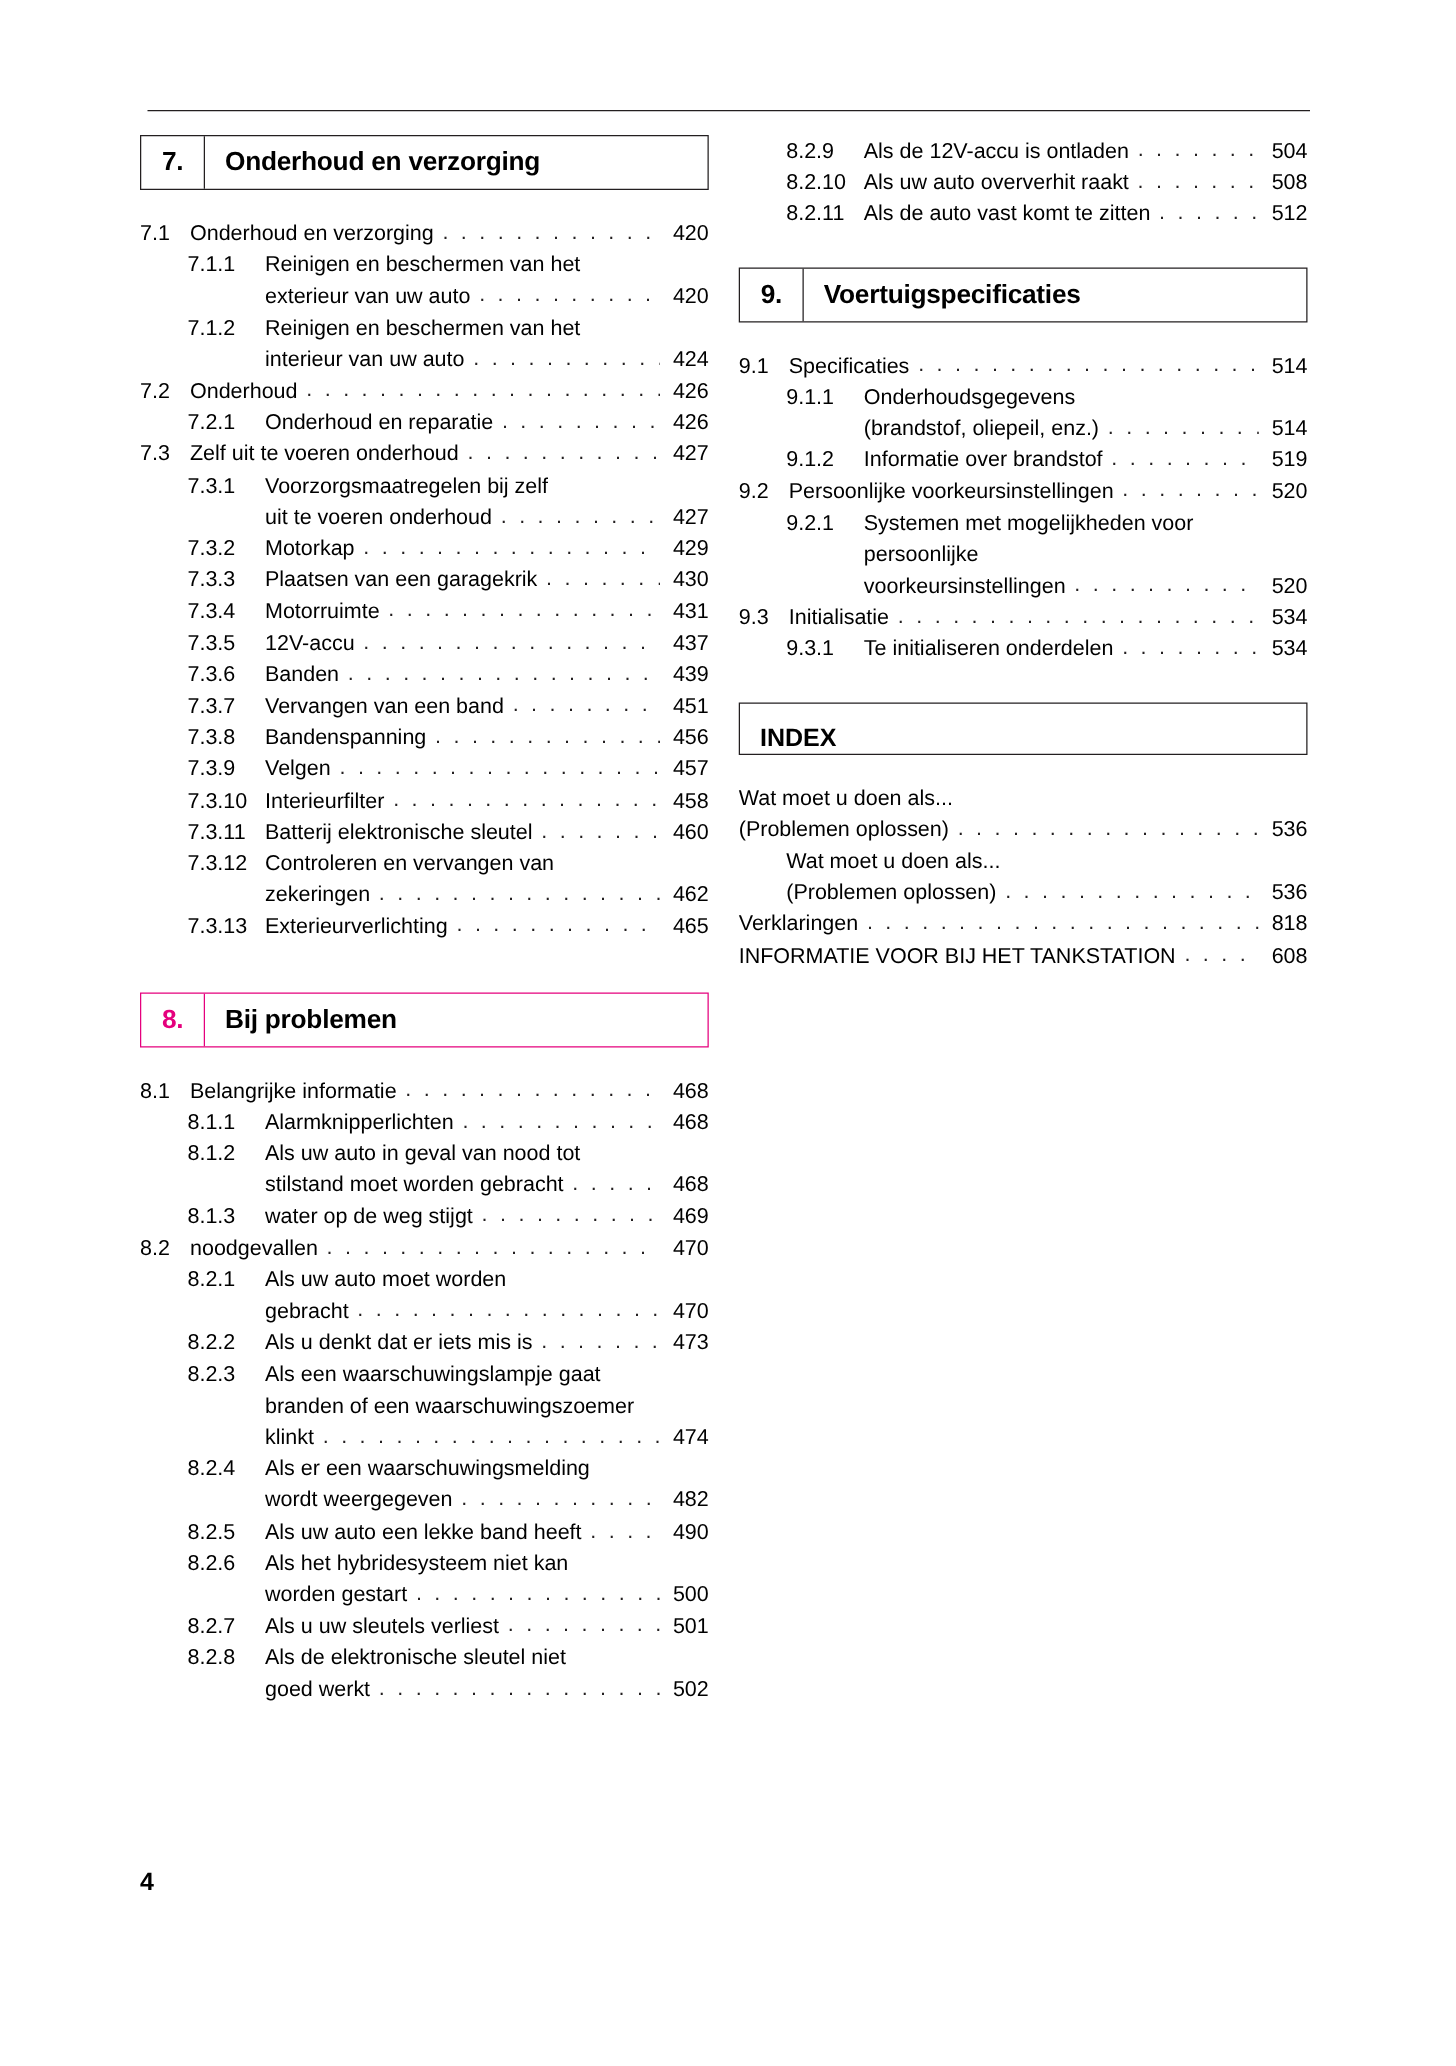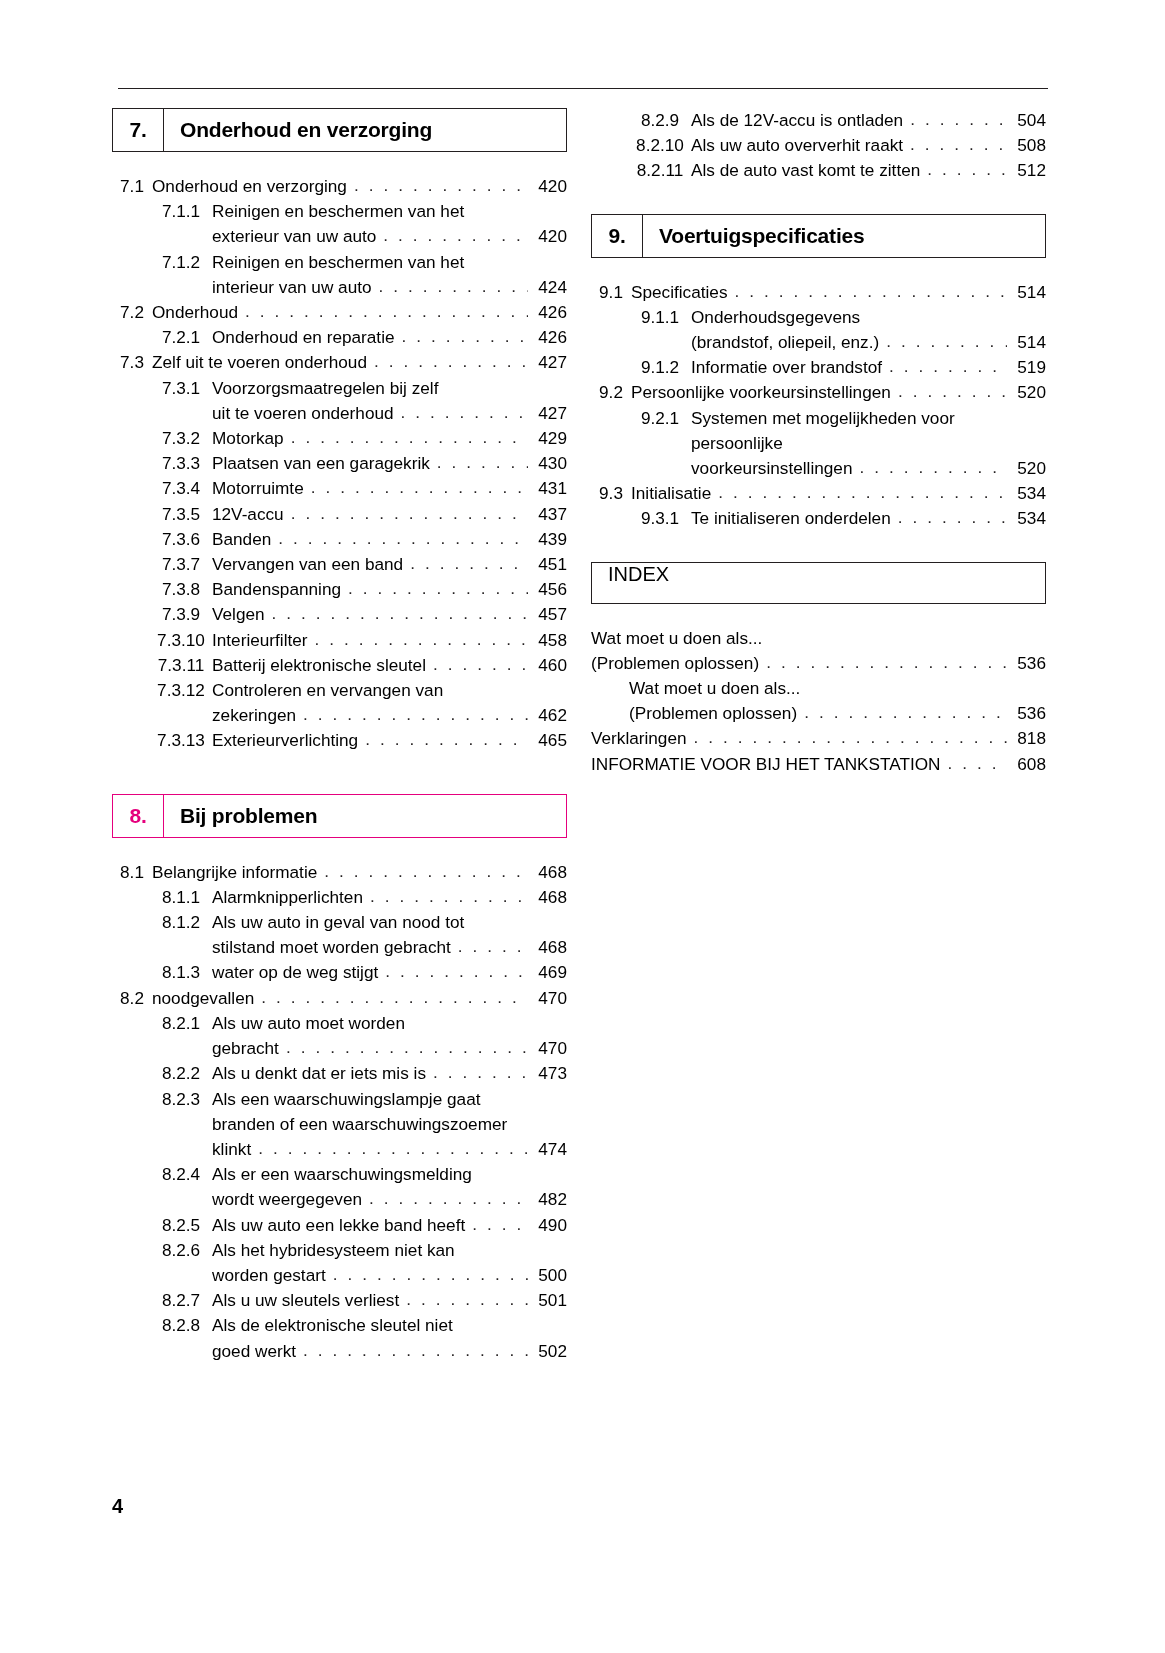--- a/index.html
+++ b/index.html
@@ -75,39 +75,38 @@
     align-items: center;
     padding-left: 16px;
     font-size: 21px;
     font-weight: bold;
     letter-spacing: -0.2px;
   }
   .index-box {
     border: 1.6px solid #231f20;
     height: 42px;
     display: flex;
-    align-items: flex-start;
+    align-items: flex-end;
     padding-left: 16px;
     font-size: 20px;
-    font-weight: normal;
+    font-weight: bold;
     margin-bottom: 22px;
     box-sizing: border-box;
   }
 
   
   .toc { font-size: 17.2px; line-height: 25.2px; }
   .entry {
     display: flex;
     align-items: flex-start;
     margin-bottom: 0px;
   }
   .entry .num {
     flex: 0 0 auto;
     white-space: nowrap;
-    text-align: center;
   }
   .entry.lvl1 .num { width: 40px; }
   .entry.lvl2 .num { width: 62px; }
   .entry.lvl1 { padding-left: 0px; }
   .entry.lvl2 { padding-left: 38px; }
   .entry.idx0 { padding-left: 0px; }
   .entry.idx1 { padding-left: 38px; }
   .body {
     flex: 1 1 auto;
     min-width: 0;

